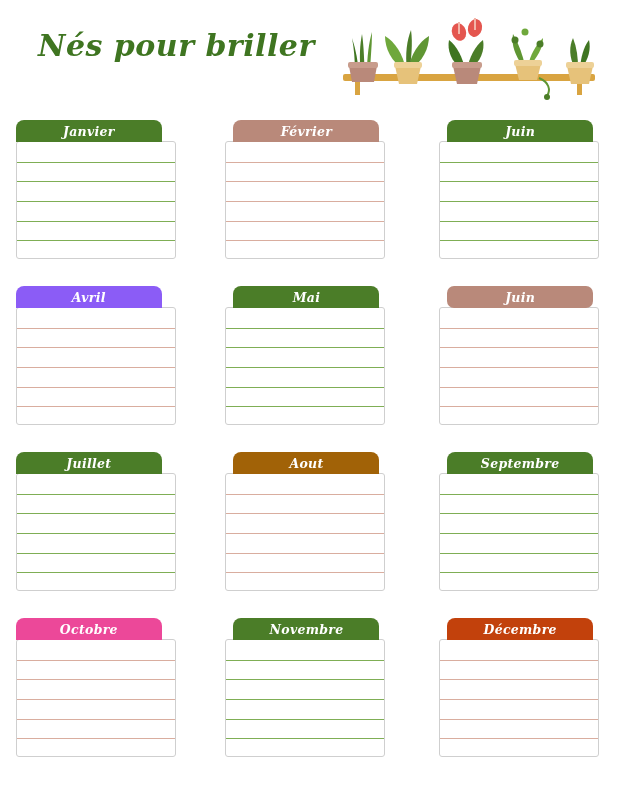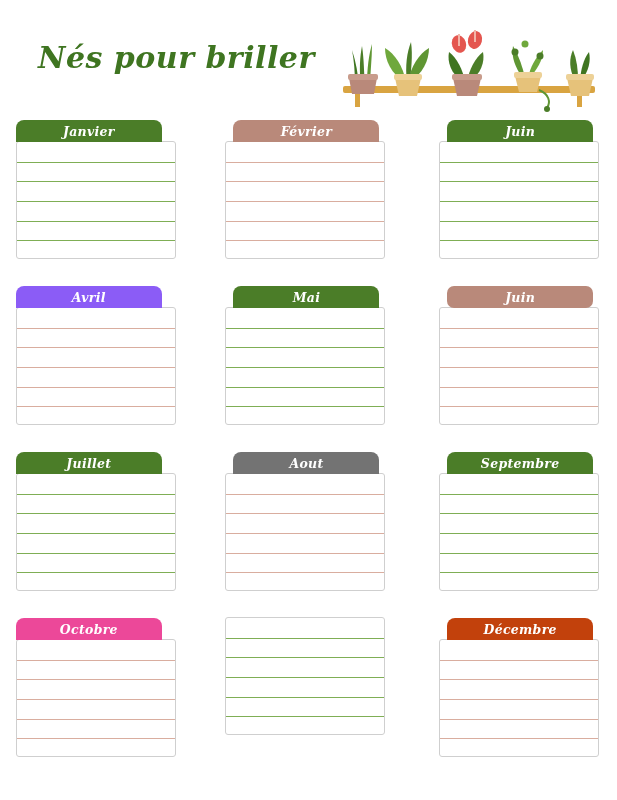--- a/index.html
+++ b/index.html
@@ -18,21 +18,21 @@
   .page {
     position: relative;
     width: 617px;
     height: 800px;
     background: #ffffff;
   }
 
   
   .header {
     position: absolute;
-    top: 12px;
+    top: 0;
     left: 0;
     width: 617px;
     height: 108px;
   }
   .title {
     position: absolute;
     left: 38px;
     top: 28px;
     font-family: "DejaVu Serif", serif;
     font-style: italic;
@@ -261,21 +261,21 @@
         </div>
         <div class="lines" style="border-color: rgb(207, 207, 207);">
           <div class="rule" style="top: 20px; background: rgb(127, 174, 85);"></div>
           <div class="rule" style="top: 39px; background: rgb(127, 174, 85);"></div>
           <div class="rule" style="top: 59px; background: rgb(127, 174, 85);"></div>
           <div class="rule" style="top: 79px; background: rgb(127, 174, 85);"></div>
           <div class="rule" style="top: 98px; background: rgb(127, 174, 85);"></div>
         </div>
       </div>
       <div class="month align-center">
-        <div class="tab" style="background: #737373;">
+        <div class="tab" style="background: #a16207;">
           <span class="tab-label">Aout</span>
         </div>
         <div class="lines" style="border-color: rgb(207, 207, 207);">
           <div class="rule" style="top: 20px; background: rgb(217, 173, 159);"></div>
           <div class="rule" style="top: 39px; background: rgb(217, 173, 159);"></div>
           <div class="rule" style="top: 59px; background: rgb(217, 173, 159);"></div>
           <div class="rule" style="top: 79px; background: rgb(217, 173, 159);"></div>
           <div class="rule" style="top: 98px; background: rgb(217, 173, 159);"></div>
         </div>
       </div>
@@ -297,20 +297,23 @@
         </div>
         <div class="lines" style="border-color: rgb(207, 207, 207);">
           <div class="rule" style="top: 20px; background: rgb(217, 173, 159);"></div>
           <div class="rule" style="top: 39px; background: rgb(217, 173, 159);"></div>
           <div class="rule" style="top: 59px; background: rgb(217, 173, 159);"></div>
           <div class="rule" style="top: 79px; background: rgb(217, 173, 159);"></div>
           <div class="rule" style="top: 98px; background: rgb(217, 173, 159);"></div>
         </div>
       </div>
       <div class="month align-center">
+        <div class="tab" style="background: rgb(75, 125, 40);">
+          <span class="tab-label">Novembre</span>
+        </div>
         <div class="lines" style="border-color: rgb(207, 207, 207);">
           <div class="rule" style="top: 20px; background: rgb(127, 174, 85);"></div>
           <div class="rule" style="top: 39px; background: rgb(127, 174, 85);"></div>
           <div class="rule" style="top: 59px; background: rgb(127, 174, 85);"></div>
           <div class="rule" style="top: 79px; background: rgb(127, 174, 85);"></div>
           <div class="rule" style="top: 98px; background: rgb(127, 174, 85);"></div>
         </div>
       </div>
       <div class="month align-right">
         <div class="tab" style="background: #c2410c;">

